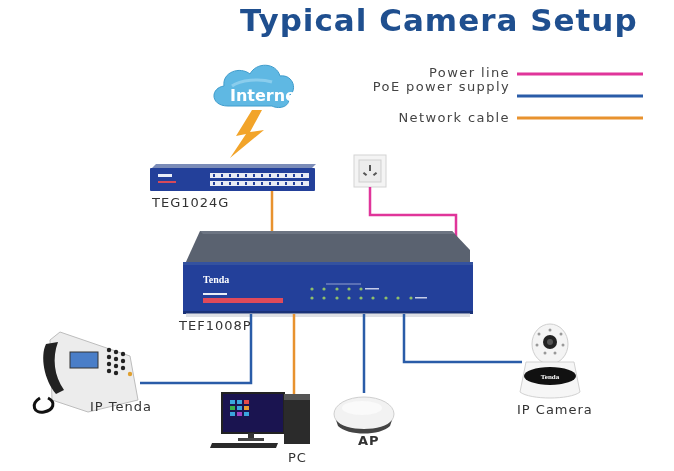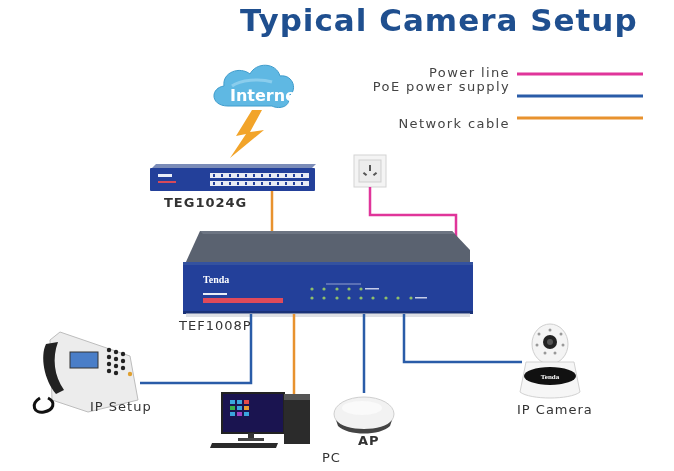--- a/index.html
+++ b/index.html
@@ -10,21 +10,21 @@
   .dev-label { font-size:13px; color:#333; letter-spacing:1px; white-space:nowrap; }
   svg.wires { position:absolute; left:0; top:0; }
 </style>
 </head>
 <body>
 
 <div class="abs title">Typical Camera Setup</div>
 
 <div class="abs legend-label" style="left:280px;top:65px;">Power line</div>
 <div class="abs legend-label" style="left:280px;top:79px;">PoE power supply</div>
-<div class="abs legend-label" style="left:280px;top:110px;margin-top:6px;">Network cable</div>
+<div class="abs legend-label" style="left:280px;top:110px;">Network cable</div>
 
 <svg class="wires" width="674" height="471" viewBox="0 0 674 471">
 
   <line x1="517" y1="74" x2="643" y2="74" stroke="#e0359a" stroke-width="3"></line>
   <line x1="517" y1="96" x2="643" y2="96" stroke="#2a5ca8" stroke-width="3"></line>
   <line x1="517" y1="118" x2="643" y2="118" stroke="#e8922e" stroke-width="3"></line>
 
   <g>
     <path d="M228,106 C210,106 210,88 224,86 C222,72 240,66 250,74 C256,62 276,62 280,76 C294,74 298,92 288,96 C292,106 280,110 272,106 Z" fill="#5fb8e3" stroke="#3f9ccc" stroke-width="1"></path>
     <path d="M232,86 C240,80 260,78 272,82" stroke="#a6dbf4" stroke-width="3" fill="none" opacity="0.6"></path>
@@ -179,18 +179,18 @@
         <circle cx="550" cy="330" r="1.5"></circle>
     </g>
     <path d="M526,362 L574,362 L580,392 C570,400 530,400 520,392 Z" fill="#f6f6f6" stroke="#d2d2d2"></path>
     <ellipse cx="550" cy="376" rx="26" ry="9" fill="#111"></ellipse>
     <text x="550" y="379" text-anchor="middle" font-family="Liberation Serif, serif" font-size="7" font-weight="bold" fill="#ffffff">Tenda</text>
   </g>
 </svg>
 
 <div class="abs" style="left:230px;top:86px;font-size:16px;color:#ffffff;font-weight:bold;">Internet</div>
 
-<div class="abs dev-label" style="left:164px;top:195px;font-weight:bold;">TEG1024G</div>
+<div class="abs dev-label" style="left:152px;top:195px;">TEG1024G</div>
 <div class="abs dev-label" style="left:179px;top:318px;">TEF1008P</div>
-<div class="abs dev-label" style="left:90px;top:399px;">IP Setup</div>
-<div class="abs dev-label" style="left:288px;top:450px;margin-left:34px;">PC</div>
+<div class="abs dev-label" style="left:90px;top:399px;">IP Tenda</div>
+<div class="abs dev-label" style="left:288px;top:450px;">PC</div>
 <div class="abs dev-label" style="left:358px;top:433px;font-weight:bold;">AP</div>
 <div class="abs dev-label" style="left:517px;top:402px;">IP Camera</div>
 
 </body></html>

